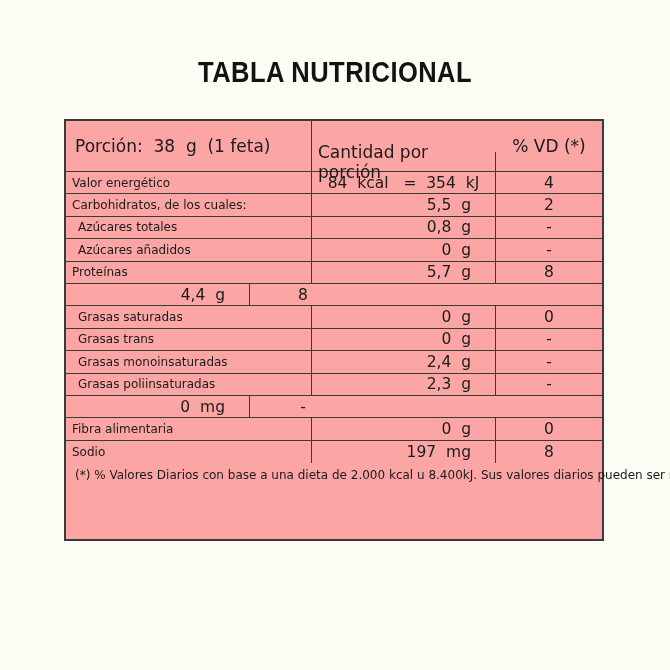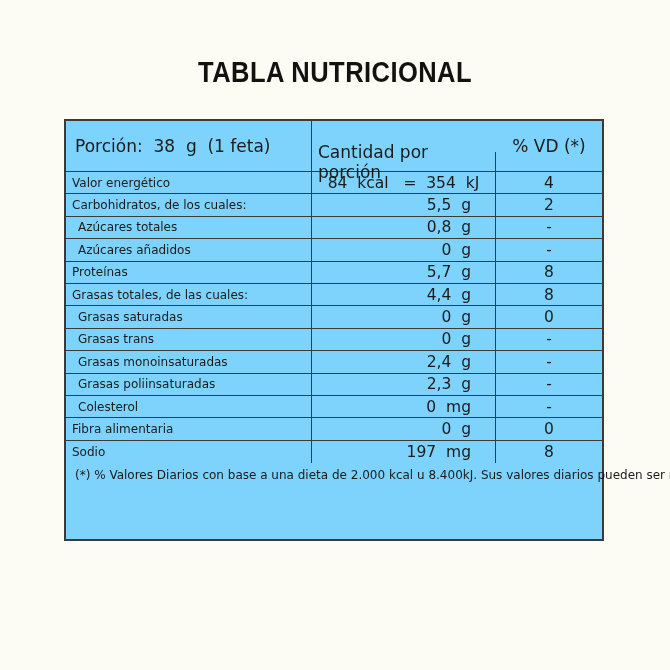--- a/index.html
+++ b/index.html
@@ -40,21 +40,21 @@
   }
 
   
   #nutri-table {
     position: absolute;
     left: 64px;
     top: 119px;
     width: 540px;
     border: 2px solid #3a3a38;
     box-sizing: border-box;
-    background: #7dd3fc;
+    background: #fca5a5;
   }
 
   .row {
     display: flex;
     width: 100%;
     box-sizing: border-box;
     border-bottom: 1.5px solid #3a3a38;
   }
   .row:last-child { border-bottom: none; }
 
@@ -158,21 +158,20 @@
           <div class="c-name">Azúcares añadidos</div>
           <div class="c-amount">0  g</div>
           <div class="c-vd">-</div>
         </div>
         <div class="row data-row">
           <div class="c-name">Proteínas</div>
           <div class="c-amount">5,7  g</div>
           <div class="c-vd">8</div>
         </div>
         <div class="row data-row">
-          <div class="c-name">Grasas totales, de las cuales:</div>
           <div class="c-amount">4,4  g</div>
           <div class="c-vd">8</div>
         </div>
         <div class="row data-row indent">
           <div class="c-name">Grasas saturadas</div>
           <div class="c-amount">0  g</div>
           <div class="c-vd">0</div>
         </div>
         <div class="row data-row indent">
           <div class="c-name">Grasas trans</div>
@@ -183,21 +182,20 @@
           <div class="c-name">Grasas monoinsaturadas</div>
           <div class="c-amount">2,4  g</div>
           <div class="c-vd">-</div>
         </div>
         <div class="row data-row indent">
           <div class="c-name">Grasas poliinsaturadas</div>
           <div class="c-amount">2,3  g</div>
           <div class="c-vd">-</div>
         </div>
         <div class="row data-row indent">
-          <div class="c-name">Colesterol</div>
           <div class="c-amount">0  mg</div>
           <div class="c-vd">-</div>
         </div>
         <div class="row data-row">
           <div class="c-name">Fibra alimentaria</div>
           <div class="c-amount">0  g</div>
           <div class="c-vd">0</div>
         </div>
         <div class="row data-row">
           <div class="c-name">Sodio</div>

